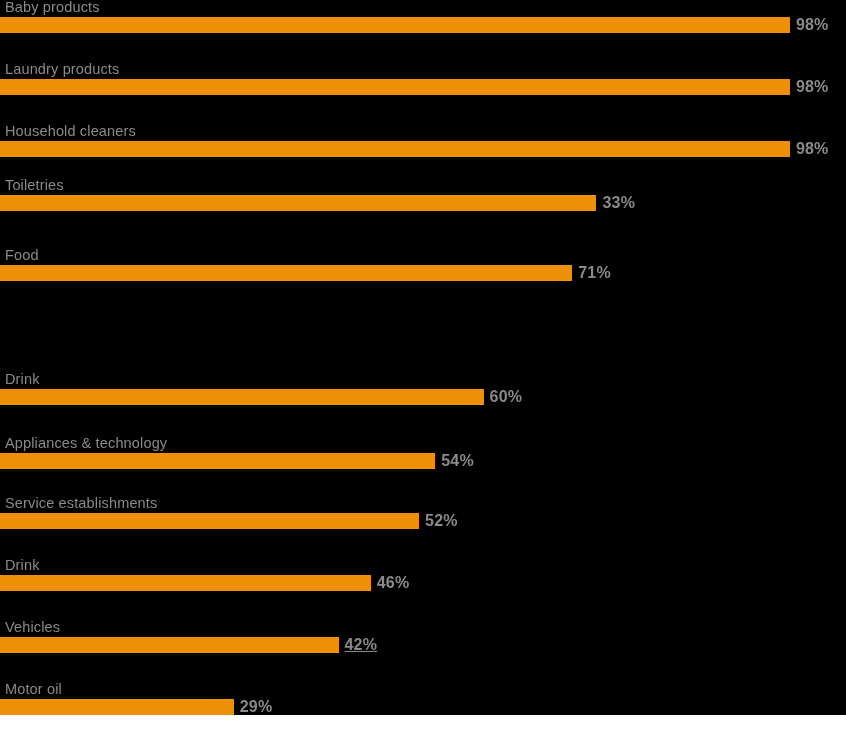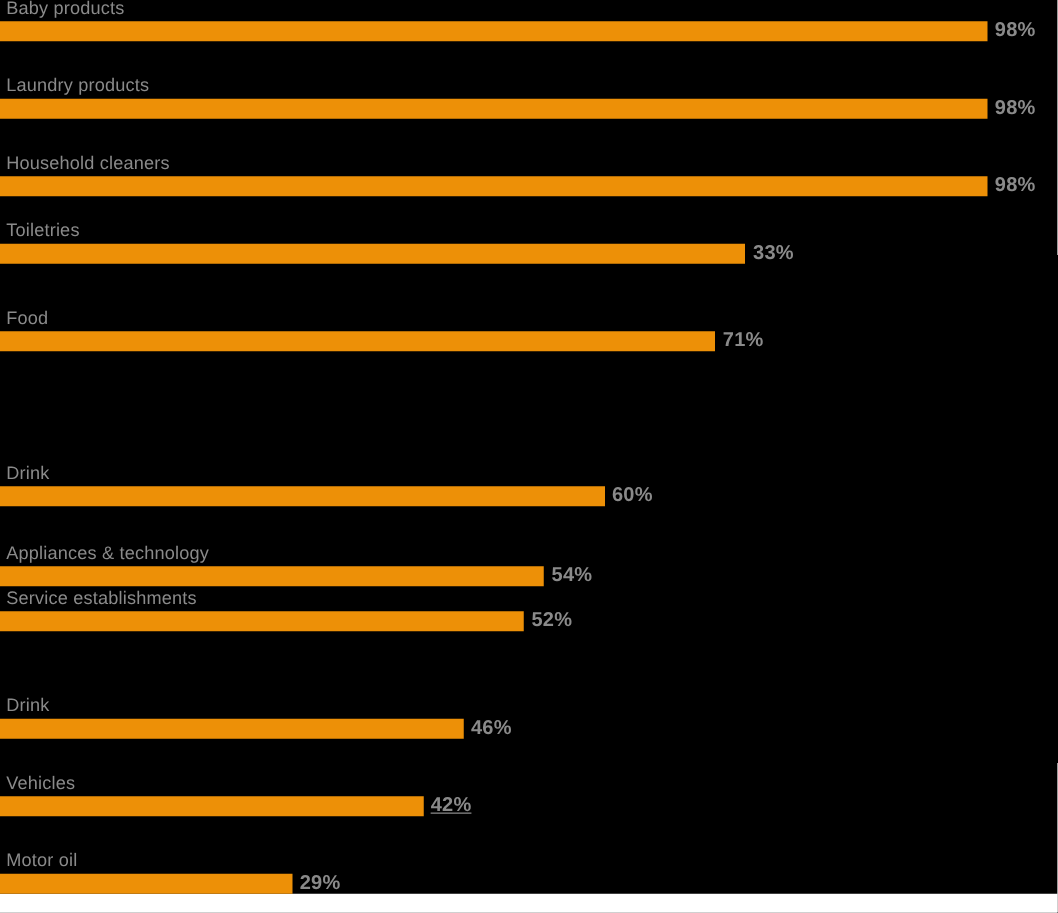--- a/index.html
+++ b/index.html
@@ -128,21 +128,21 @@
           <div class="bar-value" style="left: 489.6px;">60%</div>
         </div>
       </div>
       <div class="bar-row" style="top: 436px;">
         <div class="bar-label">Appliances &amp; technology</div>
         <div class="bar-track">
           <div class="bar-fill" style="width: 435.24px; background: rgb(237, 144, 7);"></div>
           <div class="bar-value" style="left: 441.24px;">54%</div>
         </div>
       </div>
-      <div class="bar-row" style="top: 472px;">
+      <div class="bar-row" style="top: 496px;">
         <div class="bar-label">Service establishments</div>
         <div class="bar-track">
           <div class="bar-fill" style="width: 419.12px; background: rgb(237, 144, 7);"></div>
           <div class="bar-value" style="left: 425.12px;">52%</div>
         </div>
       </div>
       <div class="bar-row" style="top: 558px;">
         <div class="bar-label">Drink</div>
         <div class="bar-track">
           <div class="bar-fill" style="width: 370.76px; background: rgb(237, 144, 7);"></div>

